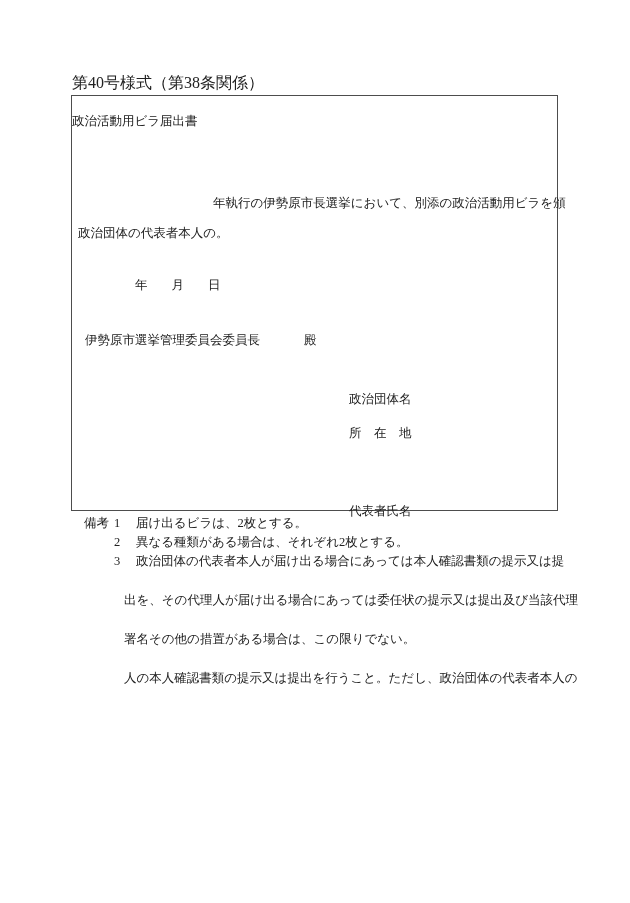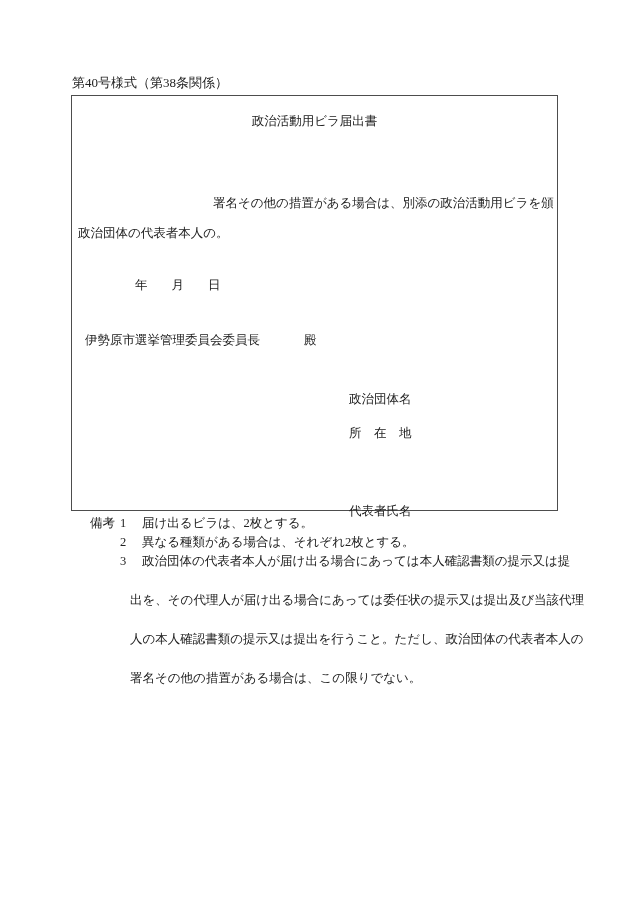--- a/index.html
+++ b/index.html
@@ -19,37 +19,36 @@
     height: 903px;
     background: var(--bg);
     overflow: hidden;
     font-size: 12.5px;
     line-height: 16px;
   }
   .form-number {
     position: absolute;
     left: 72px;
     top: 75px;
-    font-size: 13px;
+    font-size: 16px;
     white-space: nowrap;
   }
   .form-box {
     position: absolute;
     left: 71px;
     top: 95px;
     width: 487px;
     height: 416px;
     border: 1px solid var(--border);
   }
   .form-title {
     position: absolute;
     top: 17px;
     left: 0;
     right: 0;
-    text-align: center;
     white-space: nowrap;
   }
   .body-line1 { position: absolute; left: 141px; top: 99px;  white-space: nowrap; }
   .body-line2 { position: absolute; left: 6px;   top: 129px; white-space: nowrap; }
   .date-line {
     position: absolute;
     left: 63px;
     top: 181px;
     display: flex;
     gap: 24px;
@@ -62,21 +61,21 @@
     white-space: nowrap;
     text-align: center;
   }
   .addressee .honorific { margin-left: 44px; }
   .field { position: absolute; left: 277px; white-space: nowrap; }
   .field-1 { top: 295px; }
   .field-2 { top: 329px; text-align: right; }
   .field-3 { top: 362px; margin-top: 45px; }
   .notes {
     position: absolute;
-    left: 90px;
+    left: 84px;
     top: 514px;
     width: 490px;
   }
   .note-line {
     line-height: 19px;
     white-space: nowrap;
   }
   .note-label { display: inline-block; width: 30px; }
   .note-num   { display: inline-block; width: 22px; }
   .note-cont  { padding-left: 40px; margin-top: 20px; }
@@ -85,21 +84,21 @@
 <body>
 
 <div class="page">
 
   <div class="form-number">第40号様式（第38条関係）</div>
 
   <div class="form-box">
 
     <div class="form-title">政治活動用ビラ届出書</div>
 
-    <div class="body-line1">署名その他の措置がある場合は、別添の政治活動用ビラを頒</div>
+    <div class="body-line1">年執行の伊勢原市長選挙において、別添の政治活動用ビラを頒</div>
 
     <div class="body-line2">政治団体の代表者本人の。</div>
 
     <div class="date-line">
       <span>年</span>
       <span>月</span>
       <span>日</span>
     </div>
 
     <div class="addressee">
@@ -123,19 +122,19 @@
     <div class="note-line">
       <span class="note-label"></span><span class="note-num">2</span><span>異なる種類がある場合は、それぞれ2枚とする。</span>
     </div>
 
     <div class="note-line">
       <span class="note-label"></span><span class="note-num">3</span><span>政治団体の代表者本人が届け出る場合にあっては本人確認書類の提示又は提</span>
     </div>
 
     <div class="note-line note-cont">出を、その代理人が届け出る場合にあっては委任状の提示又は提出及び当該代理</div>
 
+    <div class="note-line note-cont">署名その他の措置がある場合は、この限りでない。</div>
+
     <div class="note-line note-cont">人の本人確認書類の提示又は提出を行うこと。ただし、政治団体の代表者本人の</div>
-
-    <div class="note-line note-cont">署名その他の措置がある場合は、この限りでない。</div>
 
   </div>
 
 </div>
 
 </body></html>

